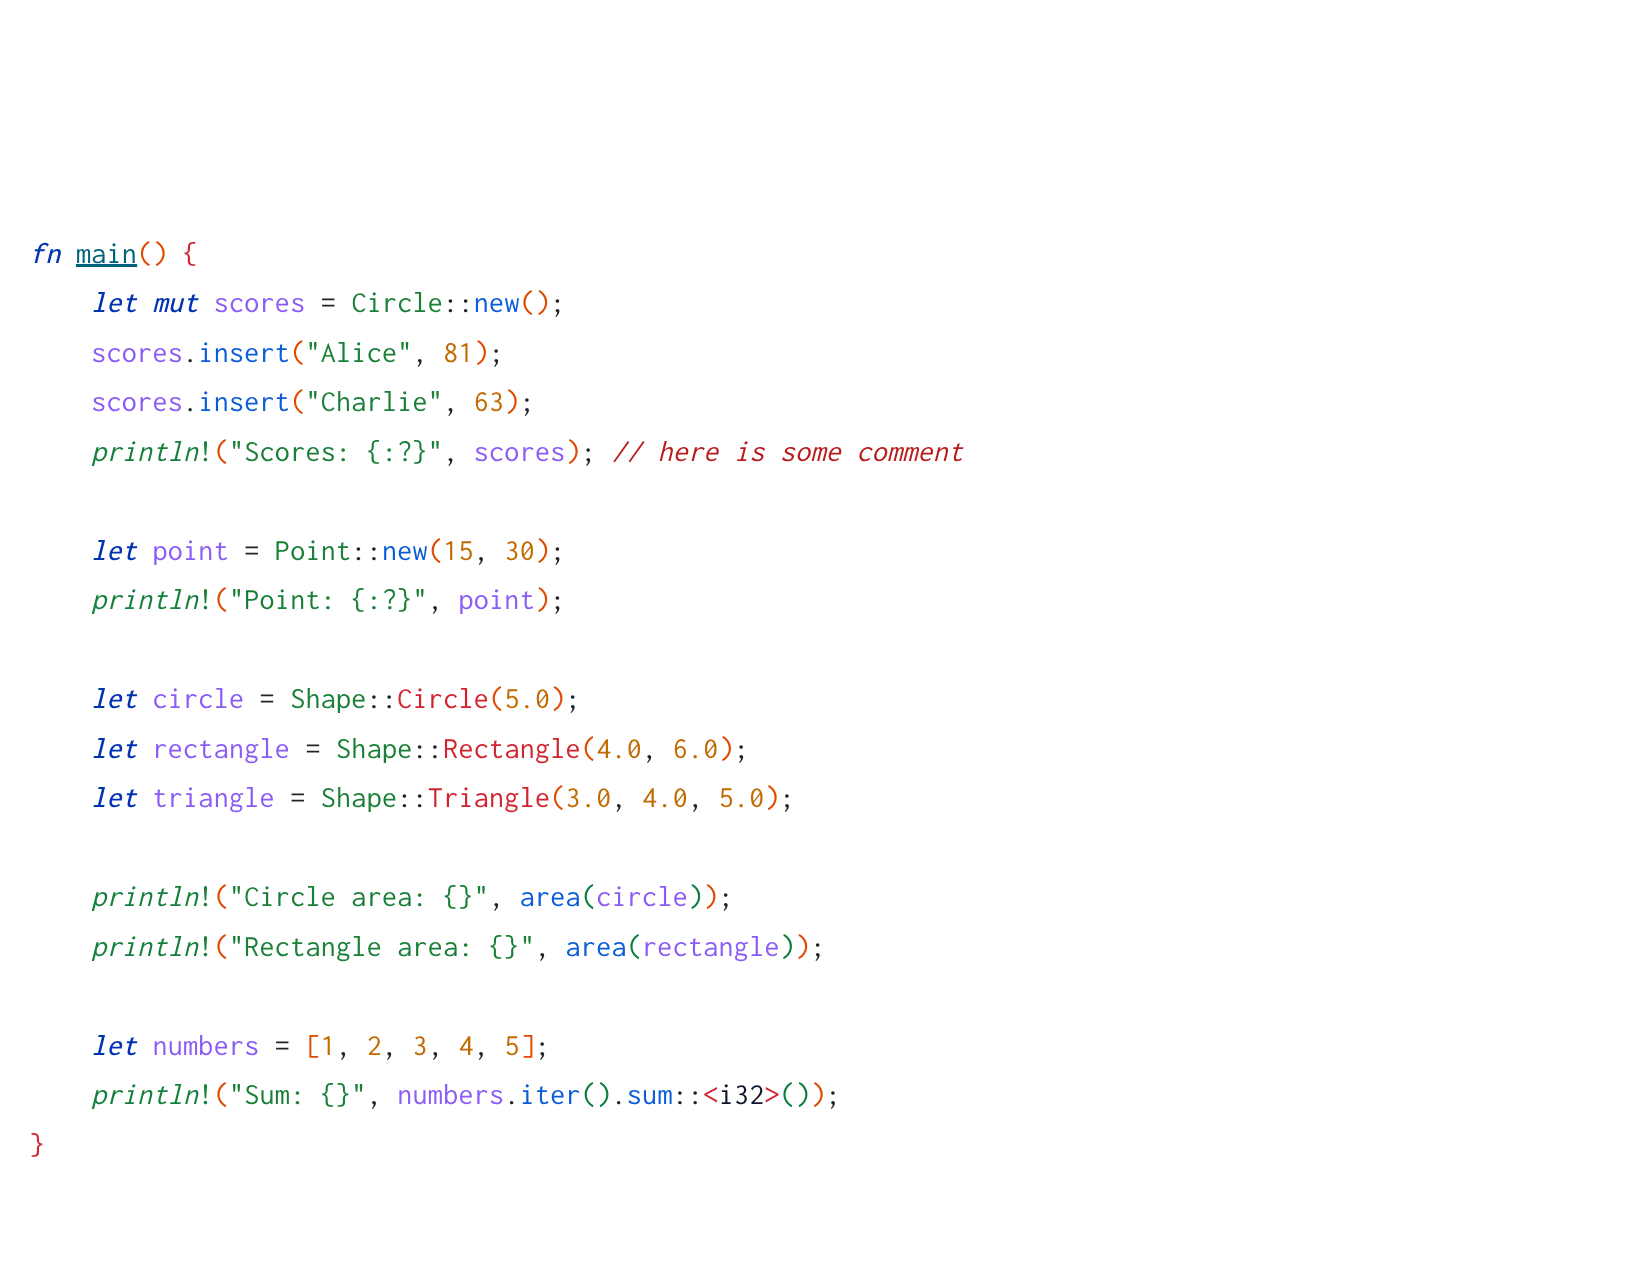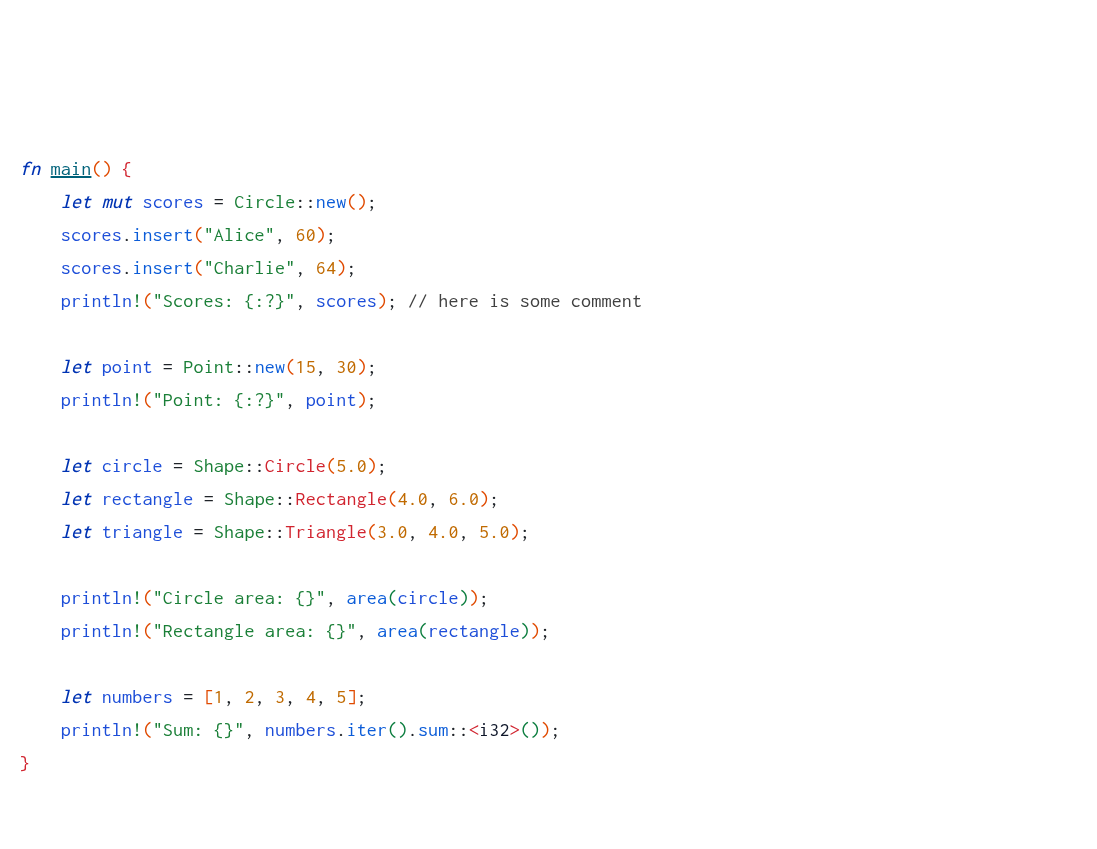--- a/index.html
+++ b/index.html
@@ -11,42 +11,42 @@
     line-height: 1.65;
     color: #1f2328;
     white-space: pre;
     letter-spacing: 0.2px;
   }
   .kw     { color: #0033b3; font-style: italic; font-weight: 500; margin-top: 29px; }
   .fn     { color: #00627a; text-decoration: underline; }
   .paren1 { color: #e04a00; }
   .paren2 { color: #0b7d3e; }
   .brace-red { color: #d1242f; }
-  .ident  { color: #1d4ed8; }
+  .ident  { color: #8b5cf6; }
   .op     { color: #1f2328; }
   .type   { color: #1a7f37; }
   .method { color: #0b5cd8; text-align: right; }
   .enum   { color: #d1242f; }
   .str    { color: #1a7f37; }
   .num    { color: #c06a00; }
-  .macro  { color: #1d4ed8; }
+  .macro  { color: #15803d; font-style: italic; }
   .bang   { color: #1a7f37; }
-  .comment{ color: #404040; }
+  .comment{ color: #b91c1c; font-style: italic; }
   .turbo  { color: #0f172a; }
   .coloncolon { color: #1f2328; }
 </style>
 </head>
 <body>
 
 
 
 <div><span><span class="kw">fn</span> <span class="fn">main</span><span class="paren1">(</span><span class="paren1">)</span> <span class="brace-red">{</span></span>
 <span>    <span class="kw">let</span> <span class="kw">mut</span> <span class="ident">scores</span><span class="op"> = </span><span class="type">Circle</span><span class="coloncolon">::</span><span class="method">new</span><span class="paren1">(</span><span class="paren1">)</span><span class="op">;</span></span>
-<span>    <span class="ident">scores</span><span class="op">.</span><span class="method">insert</span><span class="paren1">(</span><span class="str">"Alice"</span><span class="op">, </span><span class="num">60</span><span class="paren1">)</span><span class="op">;</span></span>
-<span>    <span class="ident">scores</span><span class="op">.</span><span class="method">insert</span><span class="paren1">(</span><span class="str">"Charlie"</span><span class="op">, </span><span class="num">64</span><span class="paren1">)</span><span class="op">;</span></span>
+<span>    <span class="ident">scores</span><span class="op">.</span><span class="method">insert</span><span class="paren1">(</span><span class="str">"Alice"</span><span class="op">, </span><span class="num">81</span><span class="paren1">)</span><span class="op">;</span></span>
+<span>    <span class="ident">scores</span><span class="op">.</span><span class="method">insert</span><span class="paren1">(</span><span class="str">"Charlie"</span><span class="op">, </span><span class="num">63</span><span class="paren1">)</span><span class="op">;</span></span>
 <span>    <span class="macro">println</span><span class="bang">!</span><span class="paren1">(</span><span class="str">"Scores: {:?}"</span><span class="op">, </span><span class="ident">scores</span><span class="paren1">)</span><span class="op">;</span><span class="comment"> // here is some comment</span></span>
 <span></span>
 <span>    <span class="kw">let</span> <span class="ident">point</span><span class="op"> = </span><span class="type">Point</span><span class="coloncolon">::</span><span class="method">new</span><span class="paren1">(</span><span class="num">15</span><span class="op">, </span><span class="num">30</span><span class="paren1">)</span><span class="op">;</span></span>
 <span>    <span class="macro">println</span><span class="bang">!</span><span class="paren1">(</span><span class="str">"Point: {:?}"</span><span class="op">, </span><span class="ident">point</span><span class="paren1">)</span><span class="op">;</span></span>
 <span></span>
 <span>    <span class="kw">let</span> <span class="ident">circle</span><span class="op"> = </span><span class="type">Shape</span><span class="coloncolon">::</span><span class="enum">Circle</span><span class="paren1">(</span><span class="num">5.0</span><span class="paren1">)</span><span class="op">;</span></span>
 <span>    <span class="kw">let</span> <span class="ident">rectangle</span><span class="op"> = </span><span class="type">Shape</span><span class="coloncolon">::</span><span class="enum">Rectangle</span><span class="paren1">(</span><span class="num">4.0</span><span class="op">, </span><span class="num">6.0</span><span class="paren1">)</span><span class="op">;</span></span>
 <span>    <span class="kw">let</span> <span class="ident">triangle</span><span class="op"> = </span><span class="type">Shape</span><span class="coloncolon">::</span><span class="enum">Triangle</span><span class="paren1">(</span><span class="num">3.0</span><span class="op">, </span><span class="num">4.0</span><span class="op">, </span><span class="num">5.0</span><span class="paren1">)</span><span class="op">;</span></span>
 <span></span>
 <span>    <span class="macro">println</span><span class="bang">!</span><span class="paren1">(</span><span class="str">"Circle area: {}"</span><span class="op">, </span><span class="method">area</span><span class="paren2">(</span><span class="ident">circle</span><span class="paren2">)</span><span class="paren1">)</span><span class="op">;</span></span>

